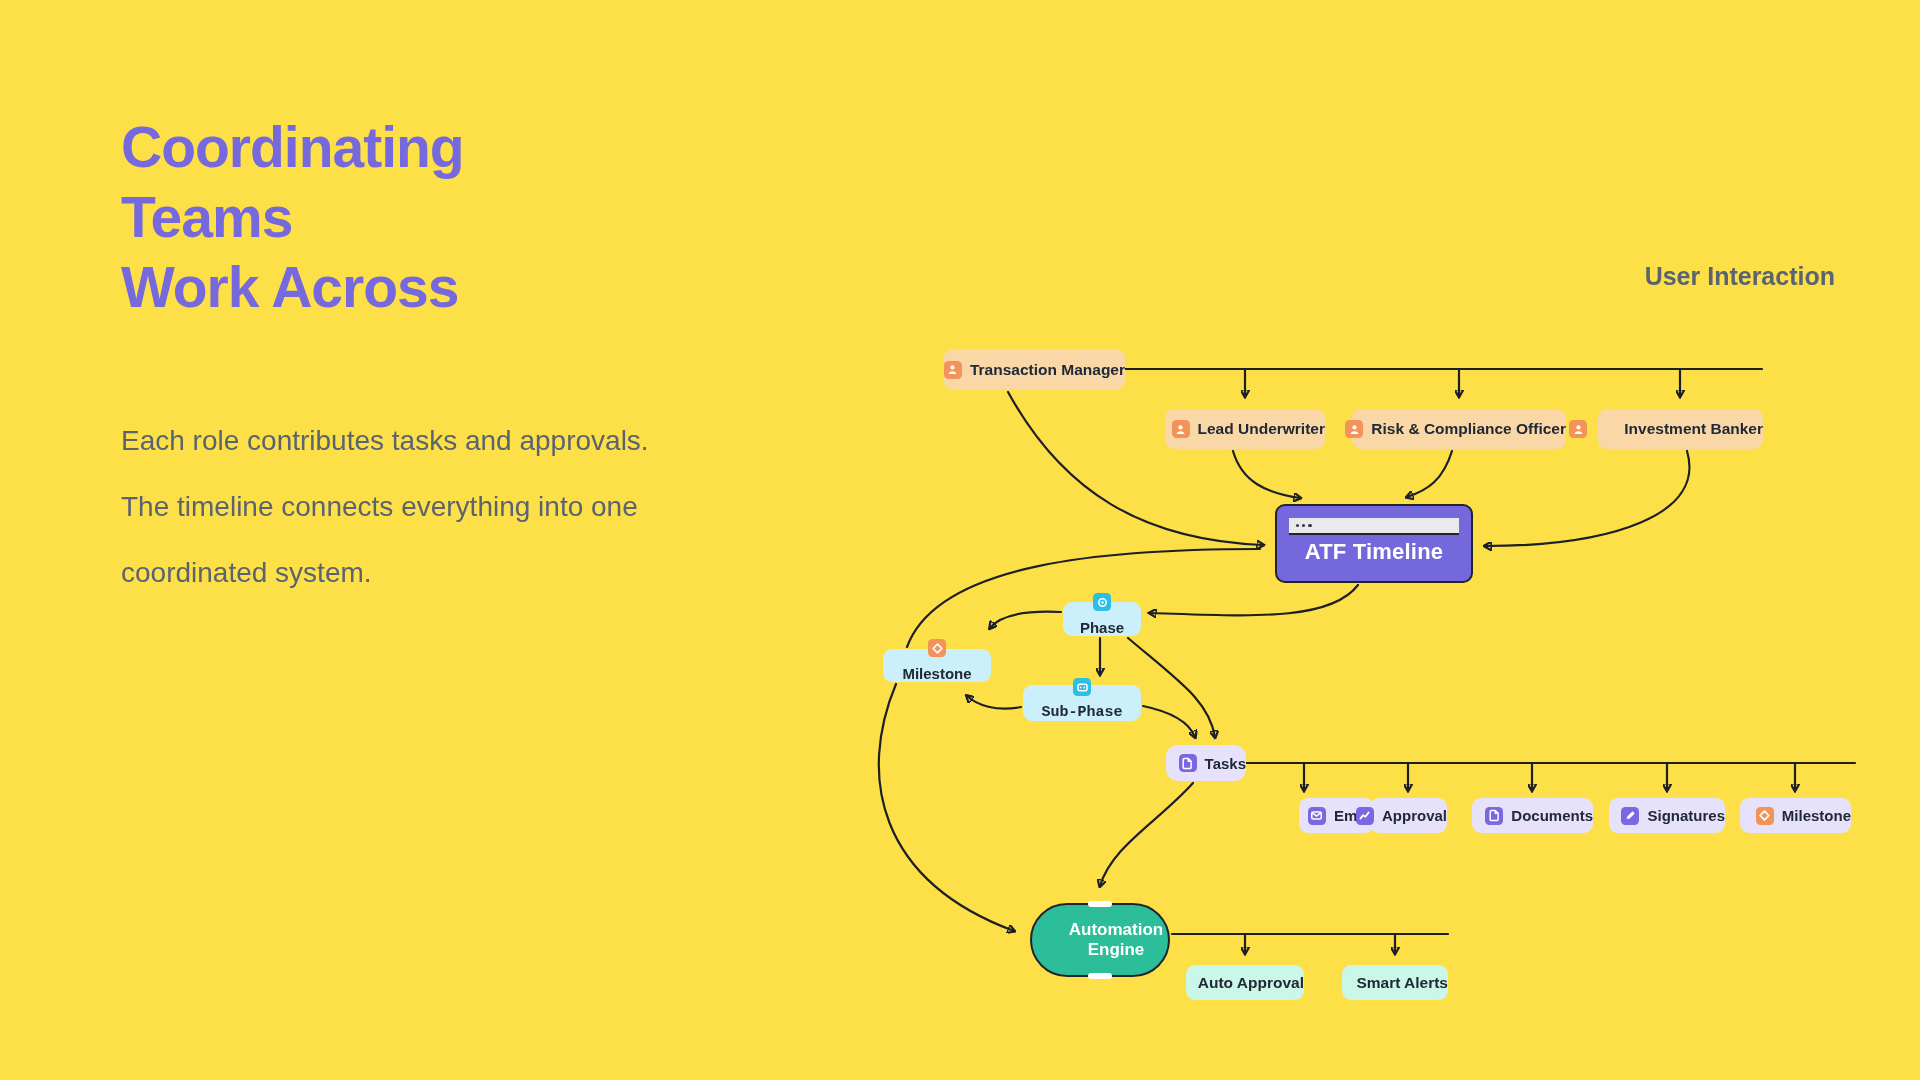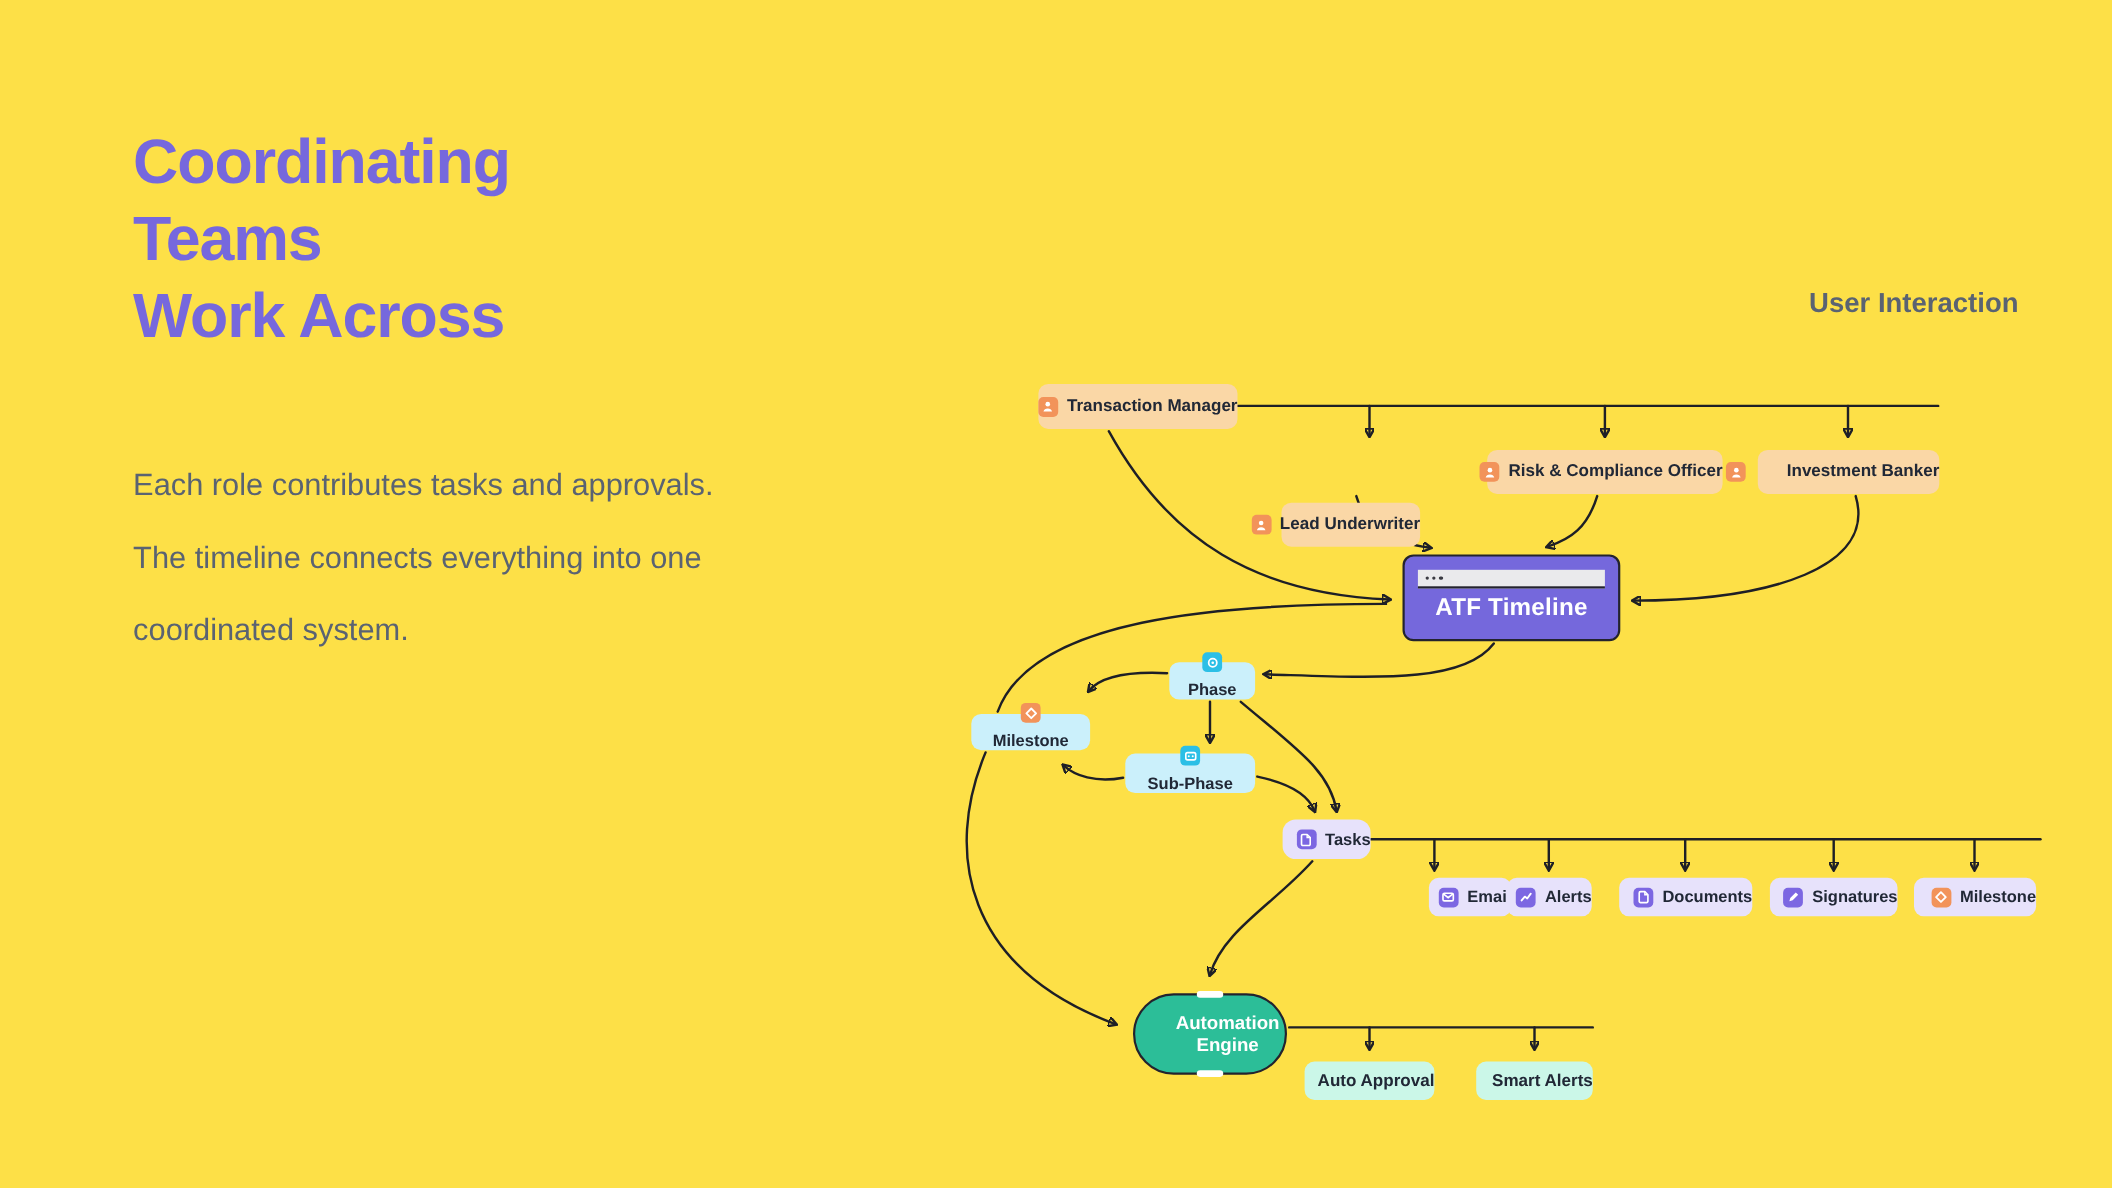--- a/index.html
+++ b/index.html
@@ -101,21 +101,21 @@
   <div id="nodes">
       <div class="node node-role" style="left: 944px; top: 349px; width: 181px; height: 41px;">
         <span class="nicon" style="background: rgb(242, 147, 90);">
           <svg width="17" height="17" viewBox="0 0 17 17">
             <circle cx="8.5" cy="6.4" r="2.1" fill="#fff"></circle>
             <path d="M4.6,13 a4,3.4 0 0 1 7.8,0 z" fill="#fff"></path>
           </svg>
         </span>
         <span class="lbl">Transaction Manager</span>
       </div>
-      <div class="node node-role" style="left: 1165px; top: 409px; width: 126px; height: 40px; margin-top: 48px;">
+      <div class="node node-role" style="left: 1165px; top: 409px; width: 160px; height: 40px;">
         <span class="nicon" style="background: rgb(242, 147, 90);">
           <svg width="17" height="17" viewBox="0 0 17 17">
             <circle cx="8.5" cy="6.4" r="2.1" fill="#fff"></circle>
             <path d="M4.6,13 a4,3.4 0 0 1 7.8,0 z" fill="#fff"></path>
           </svg>
         </span>
         <span class="lbl">Lead Underwriter</span>
       </div>
       <div class="node node-role" style="left: 1352px; top: 409px; width: 214px; height: 40px;">
         <span class="nicon" style="background: rgb(242, 147, 90);">
@@ -153,21 +153,21 @@
         <span class="lbl">Phase</span>
       </div>
       <div class="node node-cyan" style="left: 883px; top: 649px; width: 108px; height: 33px;">
         <span class="nicon" style="background: rgb(242, 147, 90);">
           <svg width="17" height="17" viewBox="0 0 17 17">
             <path d="M8.5,4.1 L12.9,8.5 L8.5,12.9 L4.1,8.5 Z" fill="none" stroke="#fff" stroke-width="1.7" stroke-linejoin="round"></path>
           </svg>
         </span>
         <span class="lbl">Milestone</span>
       </div>
-      <div class="node node-cyan" style="left: 1023px; top: 685px; width: 118px; height: 36px;">
+      <div class="node node-cyan" style="left: 1023px; top: 685px; width: 118px; height: 36px; font-family: Liberation Mono, monospace;">
         <span class="nicon" style="background: rgb(43, 191, 230);">
           <svg width="17" height="17" viewBox="0 0 17 17">
             <rect x="4" y="5.2" width="9" height="6.6" rx="1.6" fill="none" stroke="#fff" stroke-width="1.5"></rect>
             <circle cx="6.7" cy="8.5" r="0.9" fill="#fff"></circle>
             <circle cx="10.3" cy="8.5" r="0.9" fill="#fff"></circle>
           </svg>
         </span>
         <span class="lbl">Sub-Phase</span>
       </div>
       <div class="node node-purple" style="left: 1166px; top: 745px; width: 80px; height: 36px; border-radius: 12px;">
@@ -187,21 +187,21 @@
           </svg>
         </span>
         <span class="lbl">Email</span>
       </div>
       <div class="node node-purple" style="left: 1370px; top: 798px; width: 77px; height: 35px;">
         <span class="nicon" style="background: rgb(124, 103, 226);">
           <svg width="17" height="17" viewBox="0 0 17 17">
             <path d="M4.3,11.6 L7.2,8.1 L9.4,9.8 L12.6,5.4" fill="none" stroke="#fff" stroke-width="1.7" stroke-linecap="round" stroke-linejoin="round"></path>
           </svg>
         </span>
-        <span class="lbl">Alerts</span>
+        <span class="lbl">Approval</span>
       </div>
       <div class="node node-purple" style="left: 1472px; top: 798px; width: 121px; height: 35px;">
         <span class="nicon" style="background: rgb(124, 103, 226);">
           <svg width="17" height="17" viewBox="0 0 17 17">
             <path d="M5.4,3.6 h3.9 l2.8,2.8 v6 a1.2,1.2 0 0 1 -1.2,1.2 h-5.5 a1.2,1.2 0 0 1 -1.2,-1.2 v-7.6 a1.2,1.2 0 0 1 1.2,-1.2 z" fill="none" stroke="#fff" stroke-width="1.5" stroke-linejoin="round"></path>
             <path d="M9.3,3.8 v2.6 h2.6" fill="none" stroke="#fff" stroke-width="1.3"></path>
           </svg>
         </span>
         <span class="lbl">Documents</span>
       </div>

